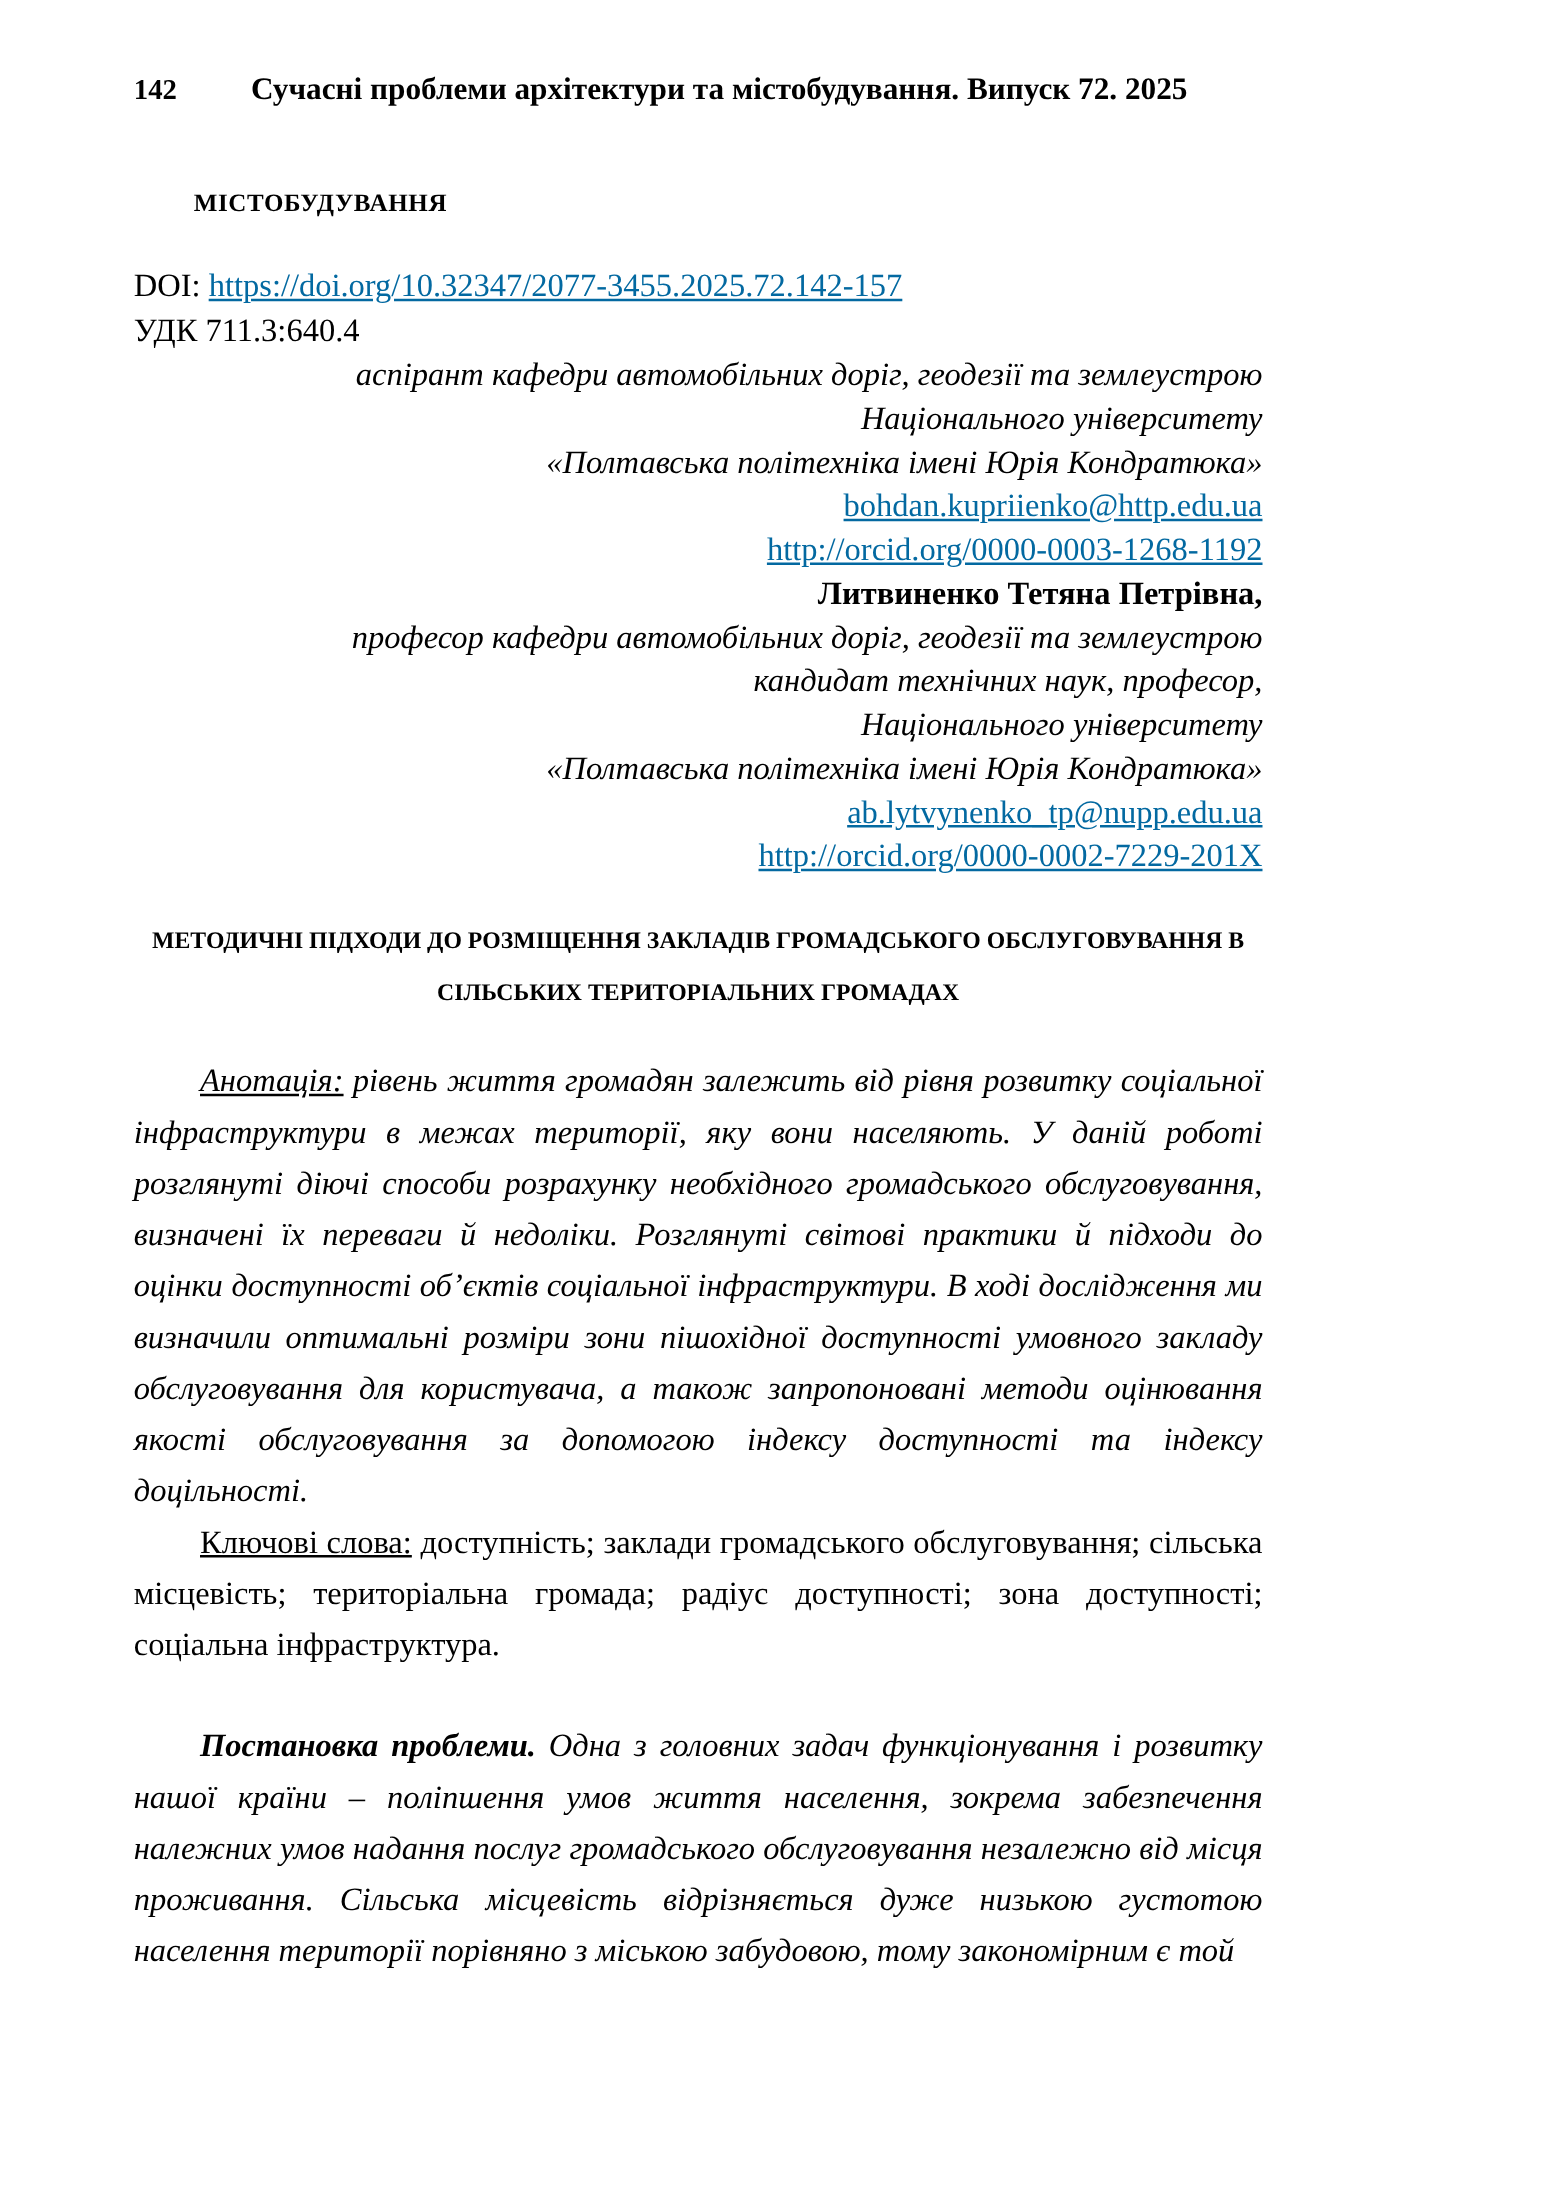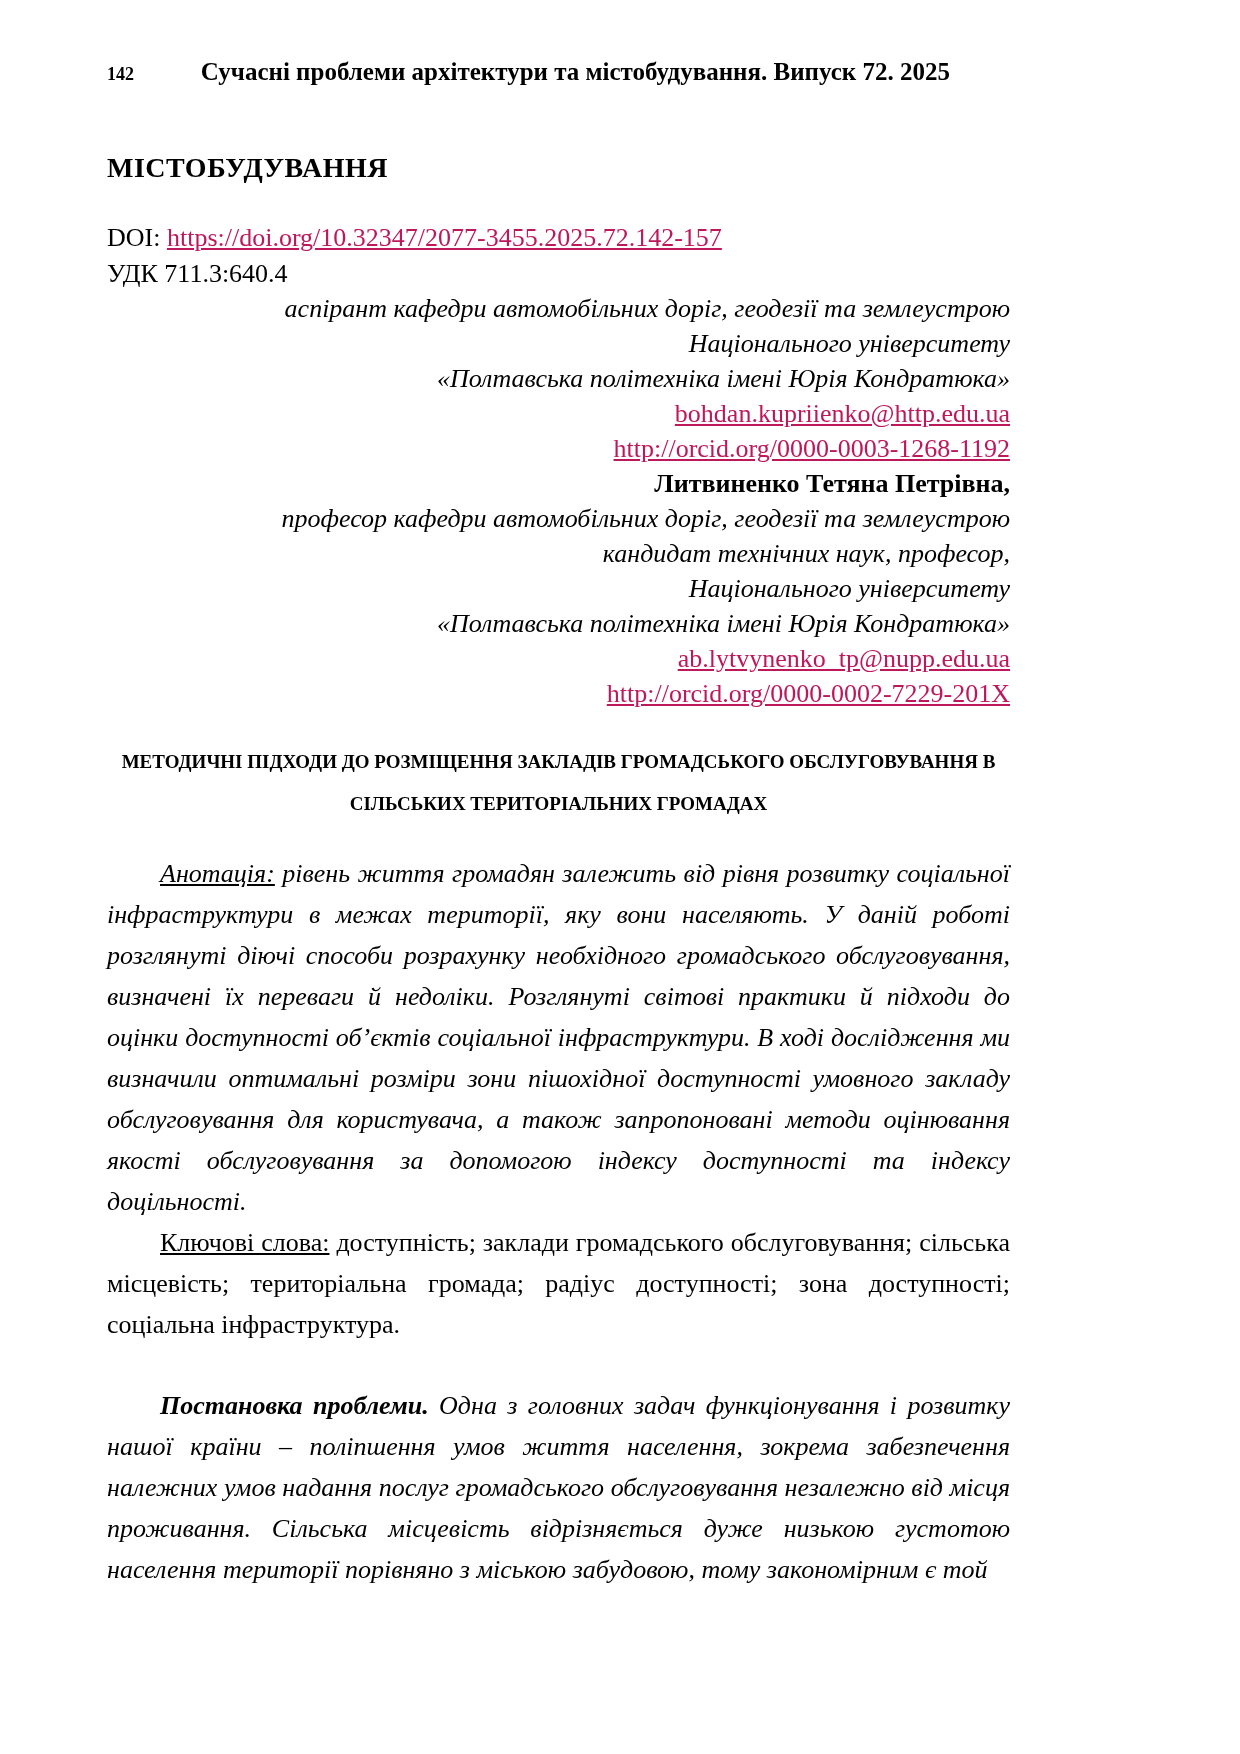--- a/index.html
+++ b/index.html
@@ -16,48 +16,49 @@
     padding: 58px 230px 40px 107px;
     overflow: hidden;
   }
   
   .running-head {
     display: flex;
     align-items: baseline;
     font-weight: bold;
     font-size: 25px;
   }
-  .running-head .pagenum { width: 128px; font-size: 18px; }
+  .running-head .pagenum { width: 128px; font-size: 23px; }
   .running-head .runtitle {
     flex: 1;
     text-align: center;
     padding-right: 60px;
     white-space: nowrap;
   }
   
   .section-heading {
     margin-top: 66px;
-    font-size: 28px;
+    font-size: 20px;
     font-weight: bold;
     letter-spacing: 0.5px;
+    margin-left: 48px;
   }
   
   .doi-line { margin-top: 36px; line-height: 36px; }
   .udk-line {
     display: flex;
     justify-content: space-between;
     align-items: baseline;
     line-height: 35px;
     gap: 24px;
   }
   .author-name { font-weight: bold; }
   .rline { text-align: right; line-height: 35px; }
   .aff { text-align: right; font-style: italic; line-height: 35px; }
   a.link {
-    color: #be185d;
+    color: #0369a1;
     text-decoration: underline;
     cursor: pointer;
   }
   
   .article-title {
     margin-top: 30px;
     text-align: center;
     font-weight: bold;
     font-size: 19px;
     line-height: 42px;

